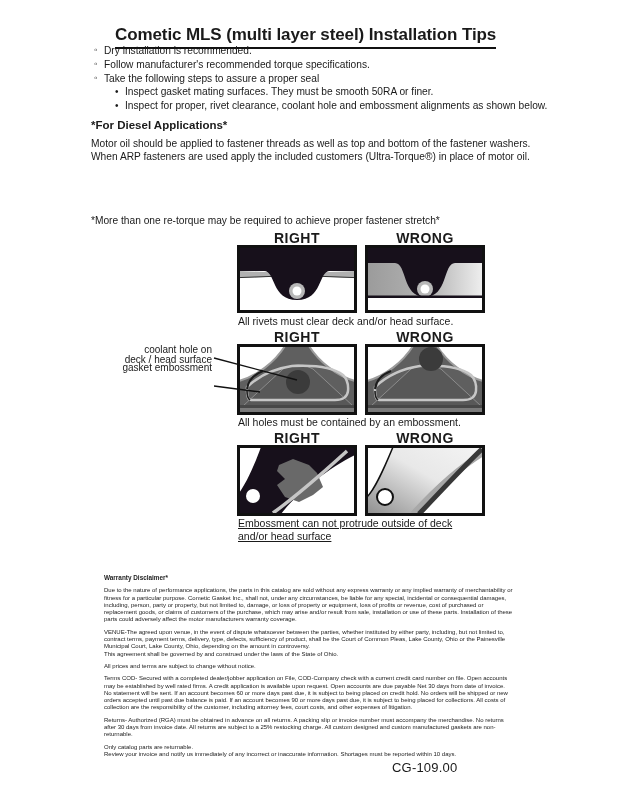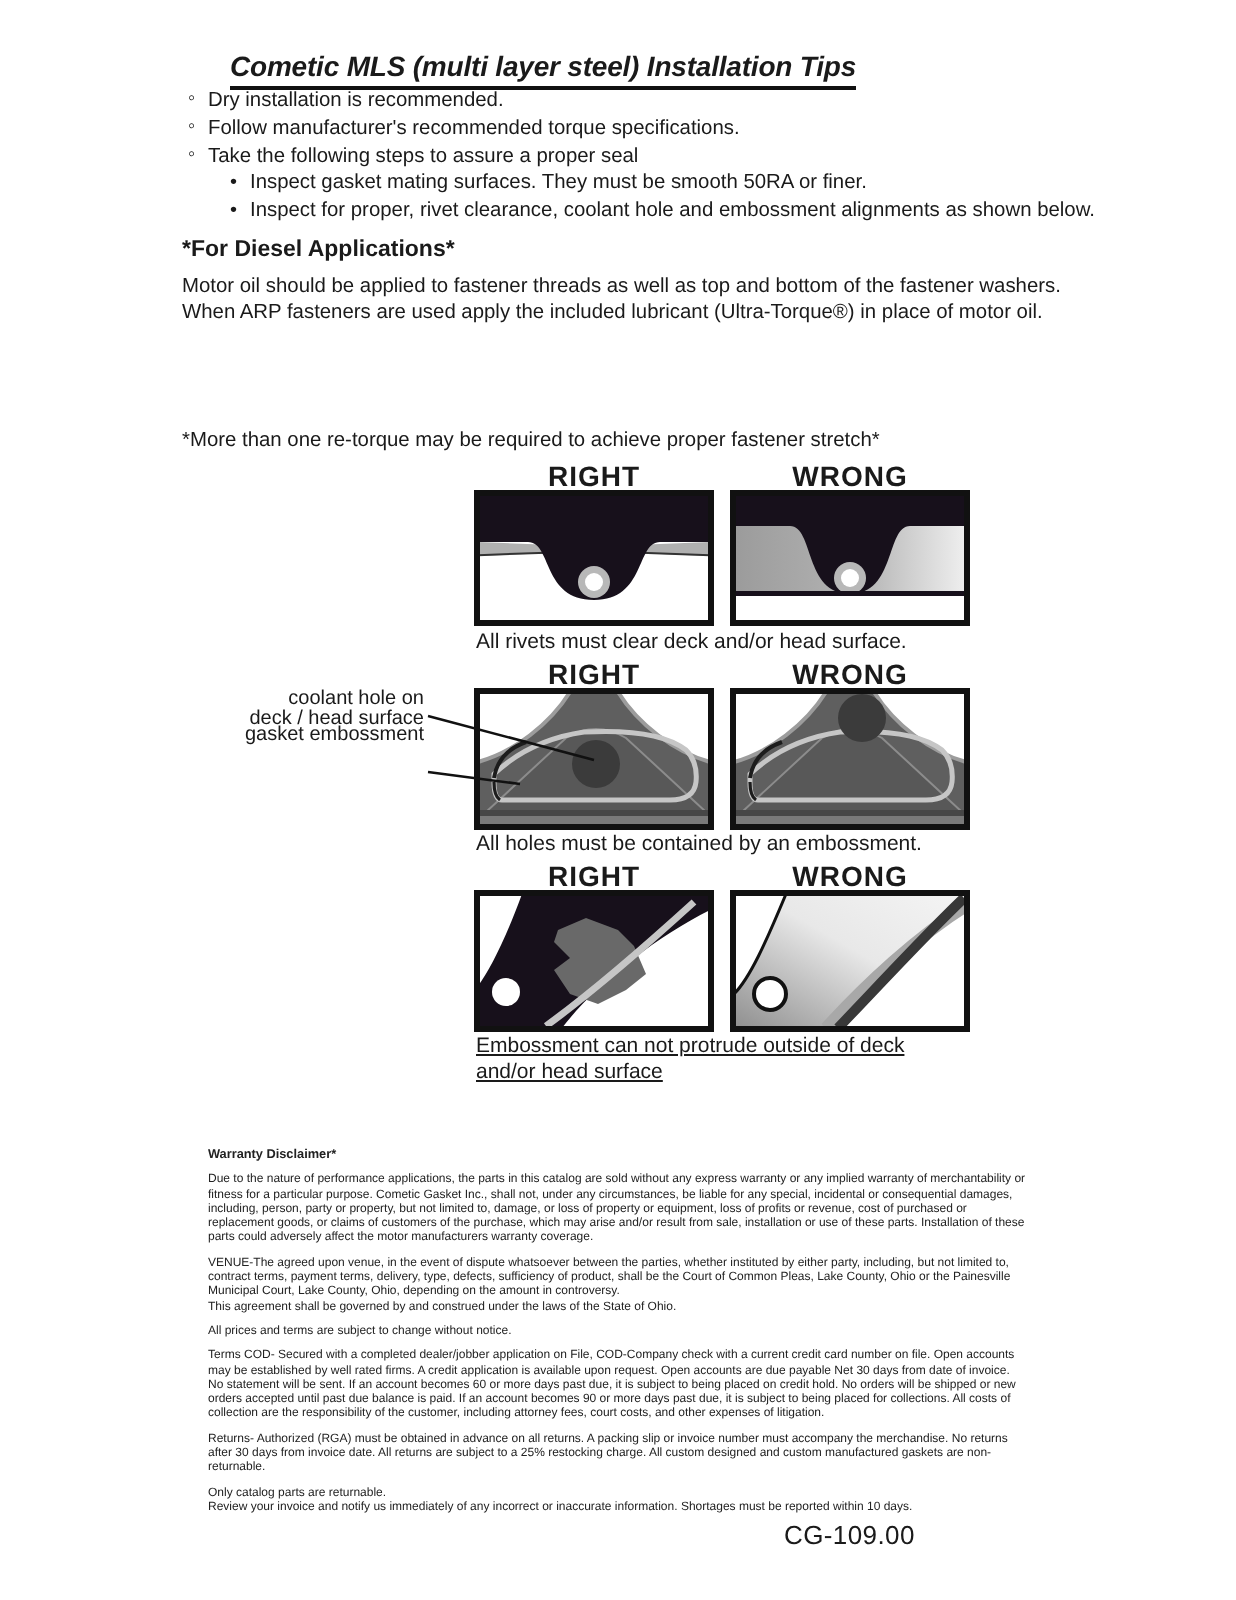--- a/index.html
+++ b/index.html
@@ -4,22 +4,22 @@
 <style>
   html,body{margin:0;padding:0;background:#ffffff;}
   .page{
     position:relative;width:618px;height:800px;background:#fff;overflow:hidden;
     font-family:"Liberation Sans","DejaVu Sans",sans-serif;color:#1a1a1a;
   }
   .abs{position:absolute;}
   .preline{white-space:pre-line;}
 
   .title{
-    left:115px;top:25px;font-size:14px;font-weight:bold;
-    border-bottom:2px solid #111;padding-bottom:2px;letter-spacing:-0.1px;font-style:italic;
+    left:115px;top:25px;font-size:17px;font-weight:bold;
+    border-bottom:2px solid #111;padding-bottom:2px;letter-spacing:-0.1px;
   }
   .bullets{left:94px;top:44px;font-size:10.2px;line-height:13.8px;width:460px;}
   .b-item{position:relative;padding-left:10px;}
   .b-item::before{content:"◦";position:absolute;left:0;top:-1px;font-size:10px;}
   .sub{margin-left:21px;}
   .sub::before{content:"•";top:0;}
 
   .diesel-heading{left:91px;top:119px;font-size:11.5px;font-weight:bold;}
   .para{left:91px;width:450px;font-size:10.2px;line-height:13.4px;}
   .p1{top:137px;}
@@ -47,21 +47,21 @@
   <div class="abs bullets">
     <div class="b-item">Dry installation is recommended.</div>
     <div class="b-item">Follow manufacturer's recommended torque specifications.</div>
     <div class="b-item">Take the following steps to assure a proper seal</div>
     <div class="b-item sub">Inspect gasket mating surfaces.  They must be smooth 50RA or finer.</div>
     <div class="b-item sub">Inspect for proper, rivet clearance, coolant hole and embossment alignments as shown below.</div>
   </div>
 
   <div class="abs diesel-heading">*For Diesel Applications*</div>
   <div class="abs para p1 preline">Motor oil should be applied to fastener threads as well as top and bottom of the fastener washers.
-When ARP fasteners are used apply the included lubricant (Ultra-Torque®) in place of motor oil.</div>
+When ARP fasteners are used apply the included customers (Ultra-Torque®) in place of motor oil.</div>
   <div class="abs para note">*More than one re-torque may be required to achieve proper fastener stretch*</div>
 
   <div class="abs dg-label" style="left:237px;top:230px;">RIGHT</div>
   <div class="abs dg-label" style="left:365px;top:230px;">WRONG</div>
 
   <svg class="abs panel" style="left:237px;top:245px;" width="120" height="68" viewBox="0 0 120 68">
     <rect x="0" y="0" width="120" height="68" fill="#ffffff"></rect>
     <polygon points="2,26 40,27.5 40,31.5 2,33" fill="#b0b0b0"></polygon>
     <polygon points="80,27.5 118,26 118,33 80,31.5" fill="#b0b0b0"></polygon>
     <path d="M2,32.6 L40,31.2" stroke="#333" stroke-width="1" fill="none"></path>

